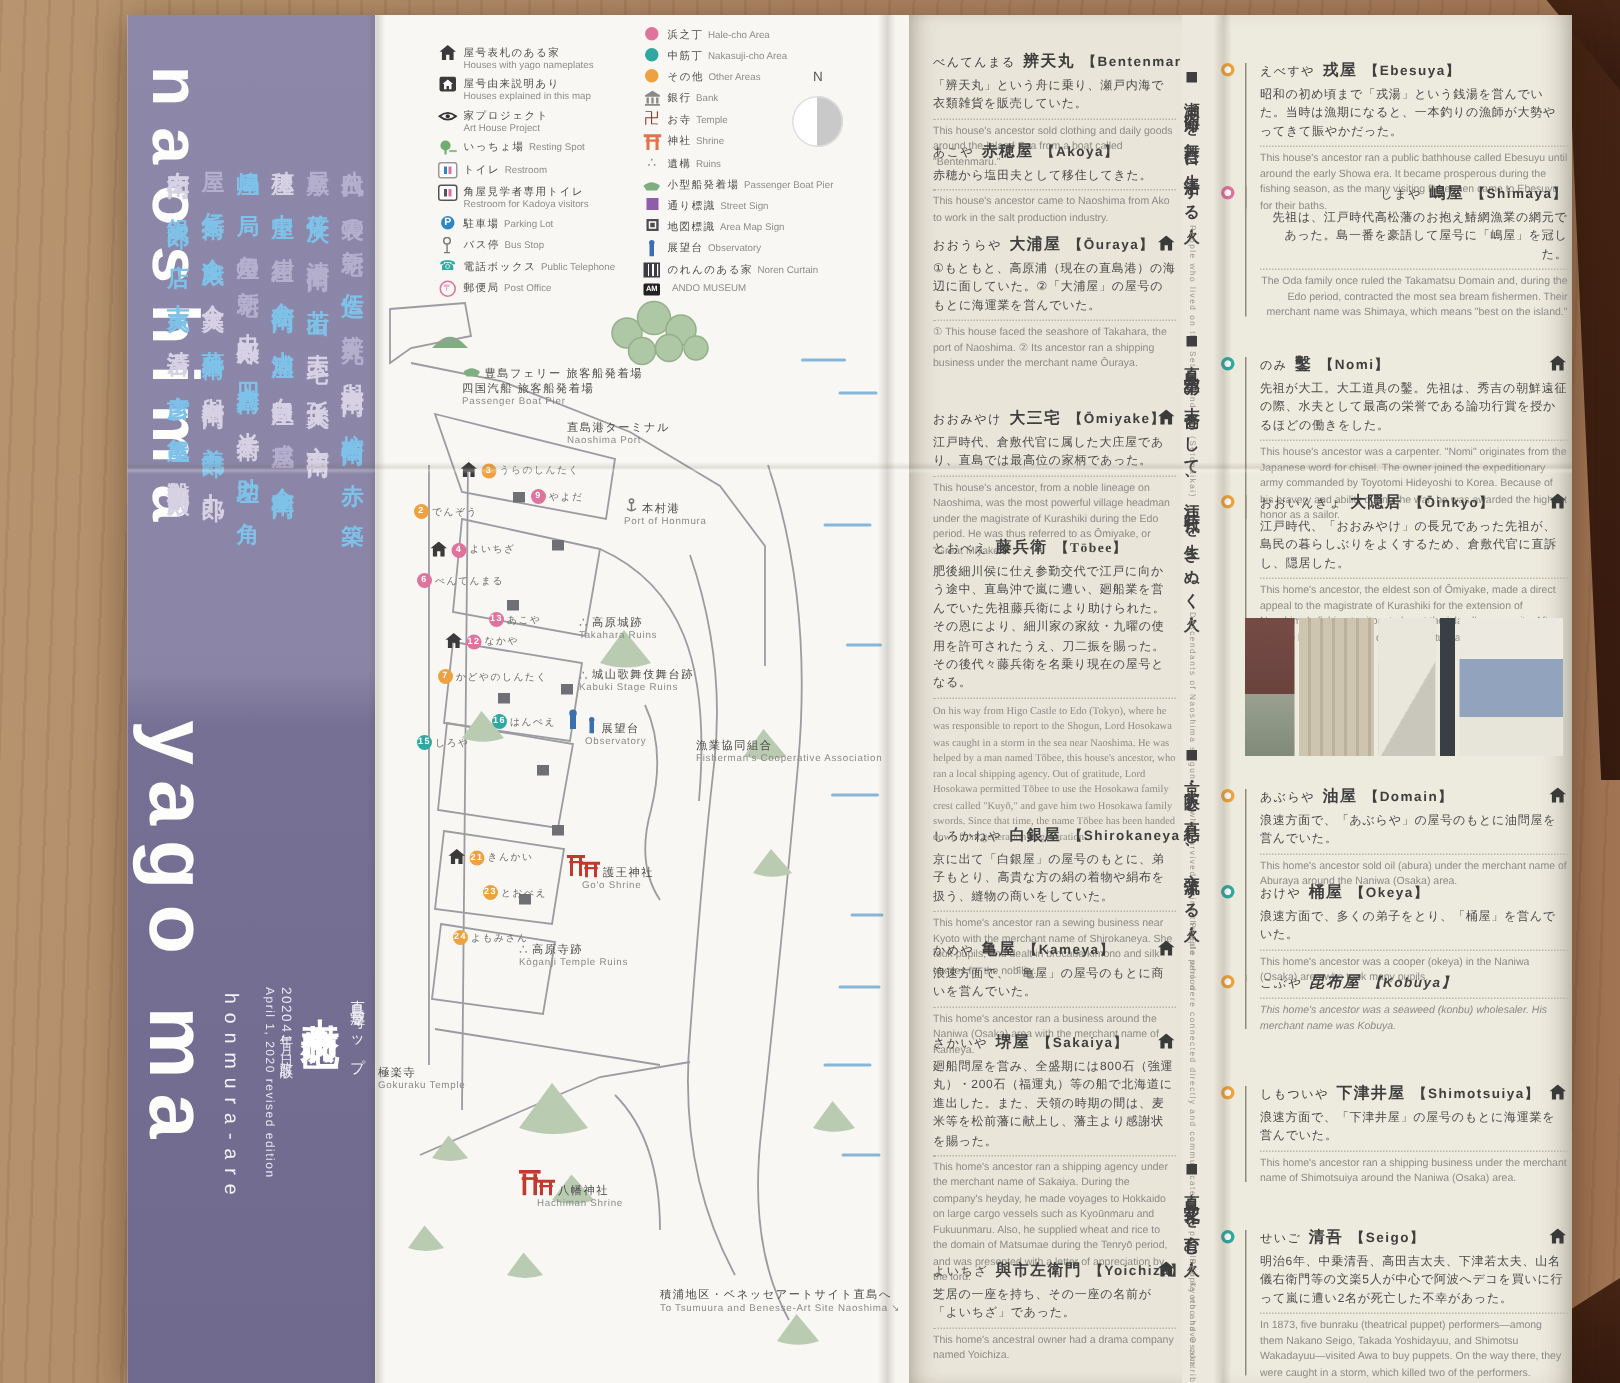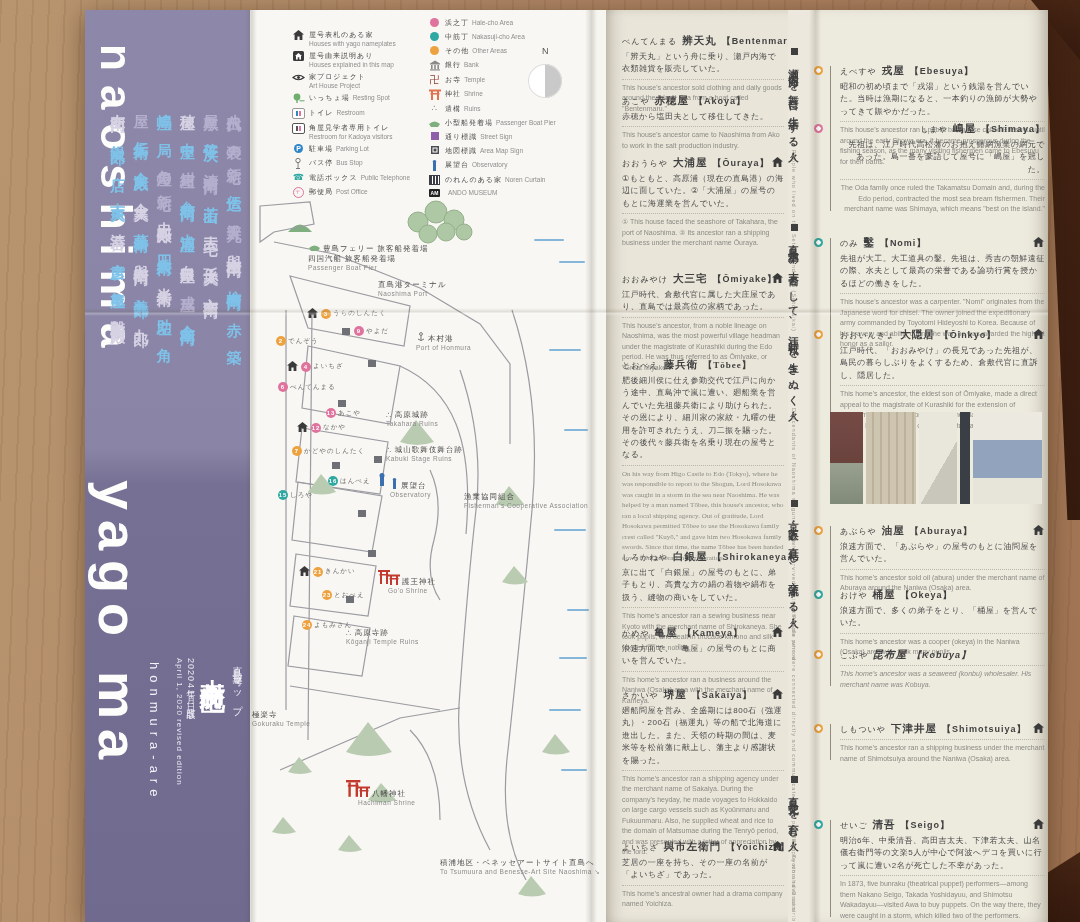--- a/index.html
+++ b/index.html
@@ -634,21 +634,21 @@
             </svg>
           </span>
       <span class="kana">よいちざ</span><span class="kanji">與市左衛門</span><span class="romaji">【Yoichiza】</span>
     </div>
     <div class="jp">芝居の一座を持ち、その一座の名前が「よいちざ」であった。</div>
     <div class="en">This home's ancestral owner had a drama company named Yoichiza.</div>
       </div>
     </div>
   <div id="hdr-strip"></div>
   <div id="col2">
-      <div class="item" style="top: 30px; left: 16px; margin-top: 24px;">
+      <div class="item" style="top: 30px; left: 16px;">
         <div class="rule"></div>
     <span class="mk ring-orange"></span>
     <div class="head">
       
       <span class="kana">えべすや</span><span class="kanji">戎屋</span><span class="romaji">【Ebesuya】</span>
     </div>
     <div class="jp">昭和の初め頃まで「戎湯」という銭湯を営んでいた。当時は漁期になると、一本釣りの漁師が大勢やってきて賑やかだった。</div>
     <div class="en">This house's ancestor ran a public bathhouse called Ebesuyu until around the early Showa era. It became prosperous during the fishing season, as the many visiting fishermen came to Ebesuyu for their baths.</div>
       </div>
       <div class="item" style="top: 112px; left: 16px; text-align: right;">
@@ -691,21 +691,21 @@
       </div>
       <div class="item" style="top: 514px; left: 16px;">
         <div class="rule"></div>
     <span class="mk ring-orange"></span>
     <div class="head">
       <span class="hsvg">
             <svg class="micon" width="13" height="11" viewBox="0 0 13 11">
               <path fill="#3a3a3a" d="M6.5 0L12 4.5H10.4V10H7.6V6.5H5.4V10H2.6V4.5H1Z"></path>
             </svg>
           </span>
-      <span class="kana">あぶらや</span><span class="kanji">油屋</span><span class="romaji">【Aburaya】</span>
+      <span class="kana">あぶらや</span><span class="kanji">油屋</span><span class="romaji">【Domain】</span>
     </div>
     <div class="jp">浪速方面で、「あぶらや」の屋号のもとに油問屋を営んでいた。</div>
     <div class="en">This home's ancestor sold oil (abura) under the merchant name of Aburaya around the Naniwa (Osaka) area.</div>
       </div>
       <div class="item" style="top: 578px; left: 16px;">
         <div class="rule"></div>
     <span class="mk ring-teal"></span>
     <div class="head">
       
       <span class="kana">おけや</span><span class="kanji">桶屋</span><span class="romaji">【Okeya】</span>
@@ -726,20 +726,21 @@
         <div class="rule"></div>
     <span class="mk ring-orange"></span>
     <div class="head">
       <span class="hsvg">
             <svg class="micon" width="13" height="11" viewBox="0 0 13 11">
               <path fill="#3a3a3a" d="M6.5 0L12 4.5H10.4V10H7.6V6.5H5.4V10H2.6V4.5H1Z"></path>
             </svg>
           </span>
       <span class="kana">しもついや</span><span class="kanji">下津井屋</span><span class="romaji">【Shimotsuiya】</span>
     </div>
+    <div class="jp">浪速方面で、「下津井屋」の屋号のもとに海運業を営んでいた。</div>
     <div class="en">This home's ancestor ran a shipping business under the merchant name of Shimotsuiya around the Naniwa (Osaka) area.</div>
       </div>
       <div class="item" style="top: 808px; left: 16px;">
         <div class="rule"></div>
     <span class="mk ring-teal"></span>
     <div class="head">
       <span class="hsvg">
             <svg class="micon" width="13" height="11" viewBox="0 0 13 11">
               <path fill="#3a3a3a" d="M6.5 0L12 4.5H10.4V10H7.6V6.5H5.4V10H2.6V4.5H1Z"></path>
             </svg>

